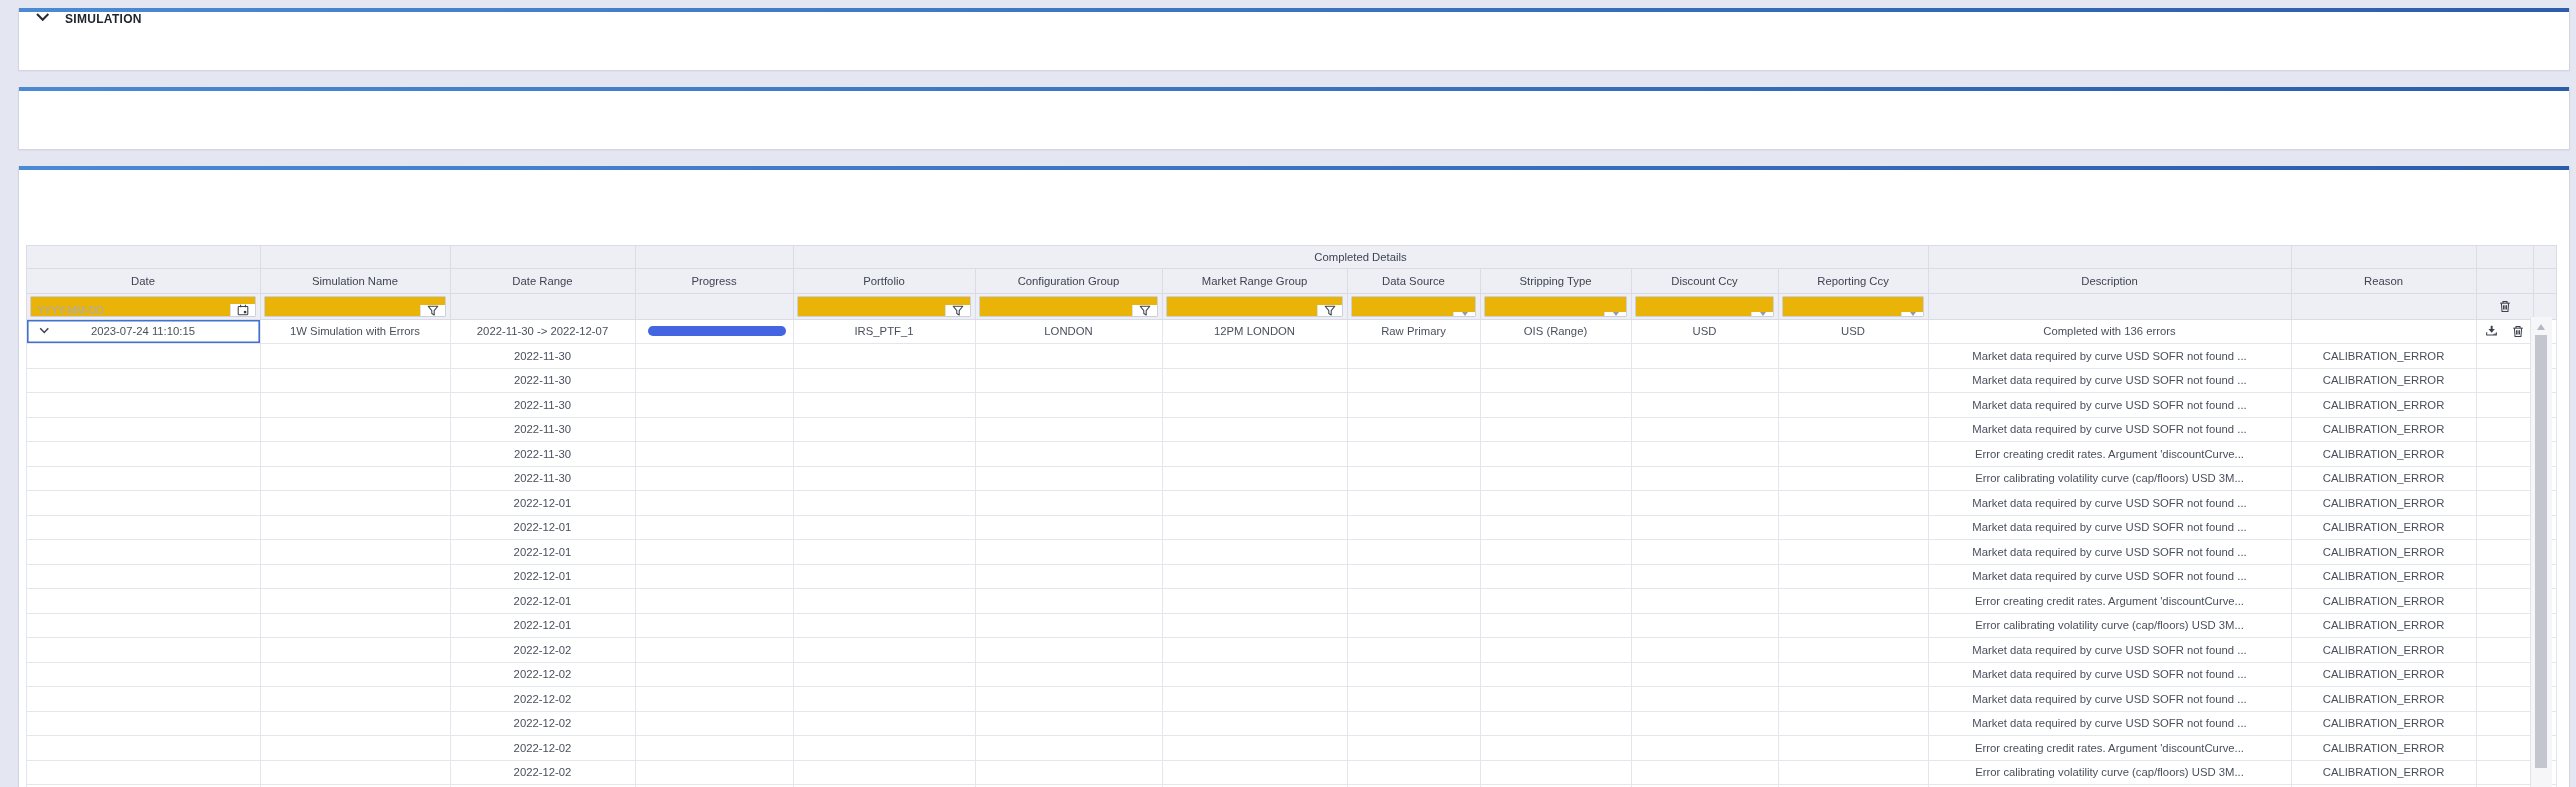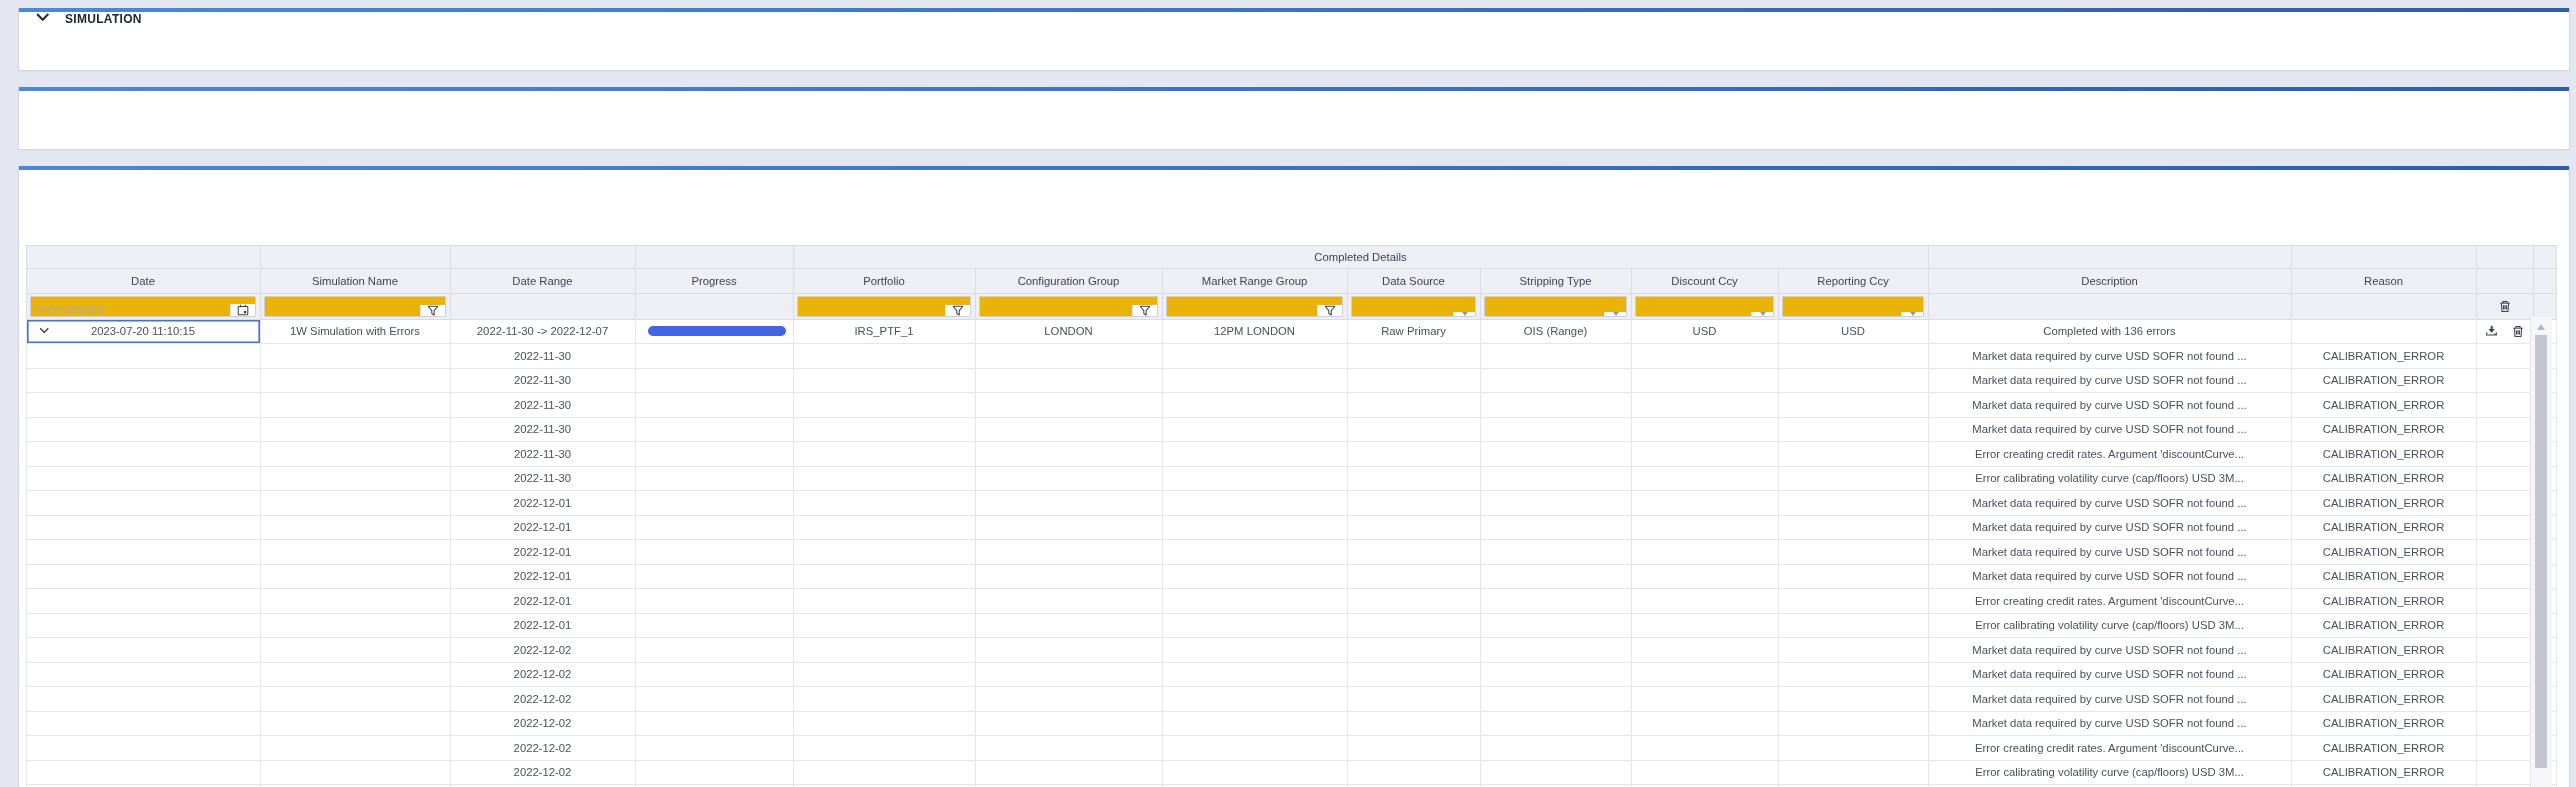--- a/index.html
+++ b/index.html
@@ -254,21 +254,21 @@
           <td></td>
         </tr>
       </thead>
       <tbody>
           <tr class="parent">
     <td class="c-date cell-focus">
       <div class="datewrap">
         <svg class="rowchev parent-only" width="10.5" height="7.3" viewBox="0 0 13 9">
                   <path d="M1.5 1.5 L6.5 6.8 L11.5 1.5"></path>
                 </svg>
-        <span>2023-07-20 11:10:15</span>
+        <span>2023-07-24 11:10:15</span>
       </div>
     </td>
     <td class="name-cell">1W Simulation with Errors</td>
     <td>2022-11-30 -&gt; 2022-12-07</td>
     <td>
       <div class="ptrack parent-only">
                 <div class="pbar" style="width: 100%;"></div>
               </div>
     </td>
     <td>IRS_PTF_1</td>

